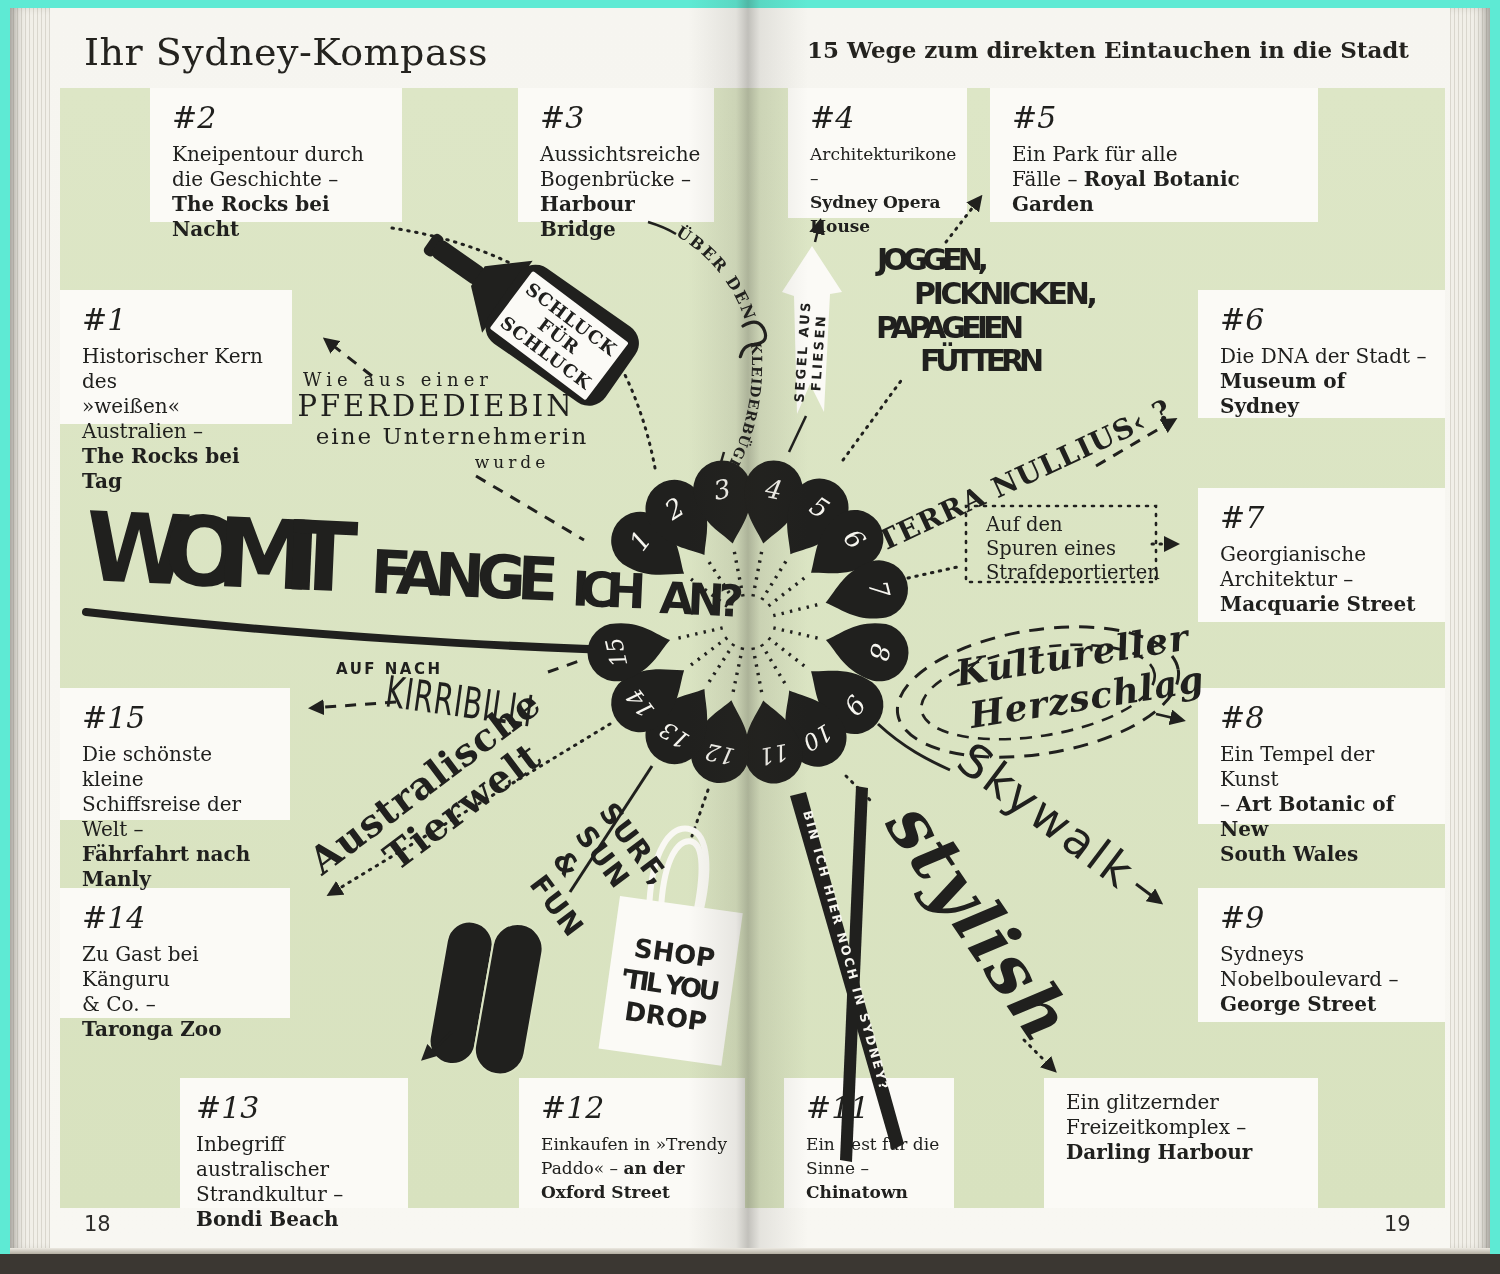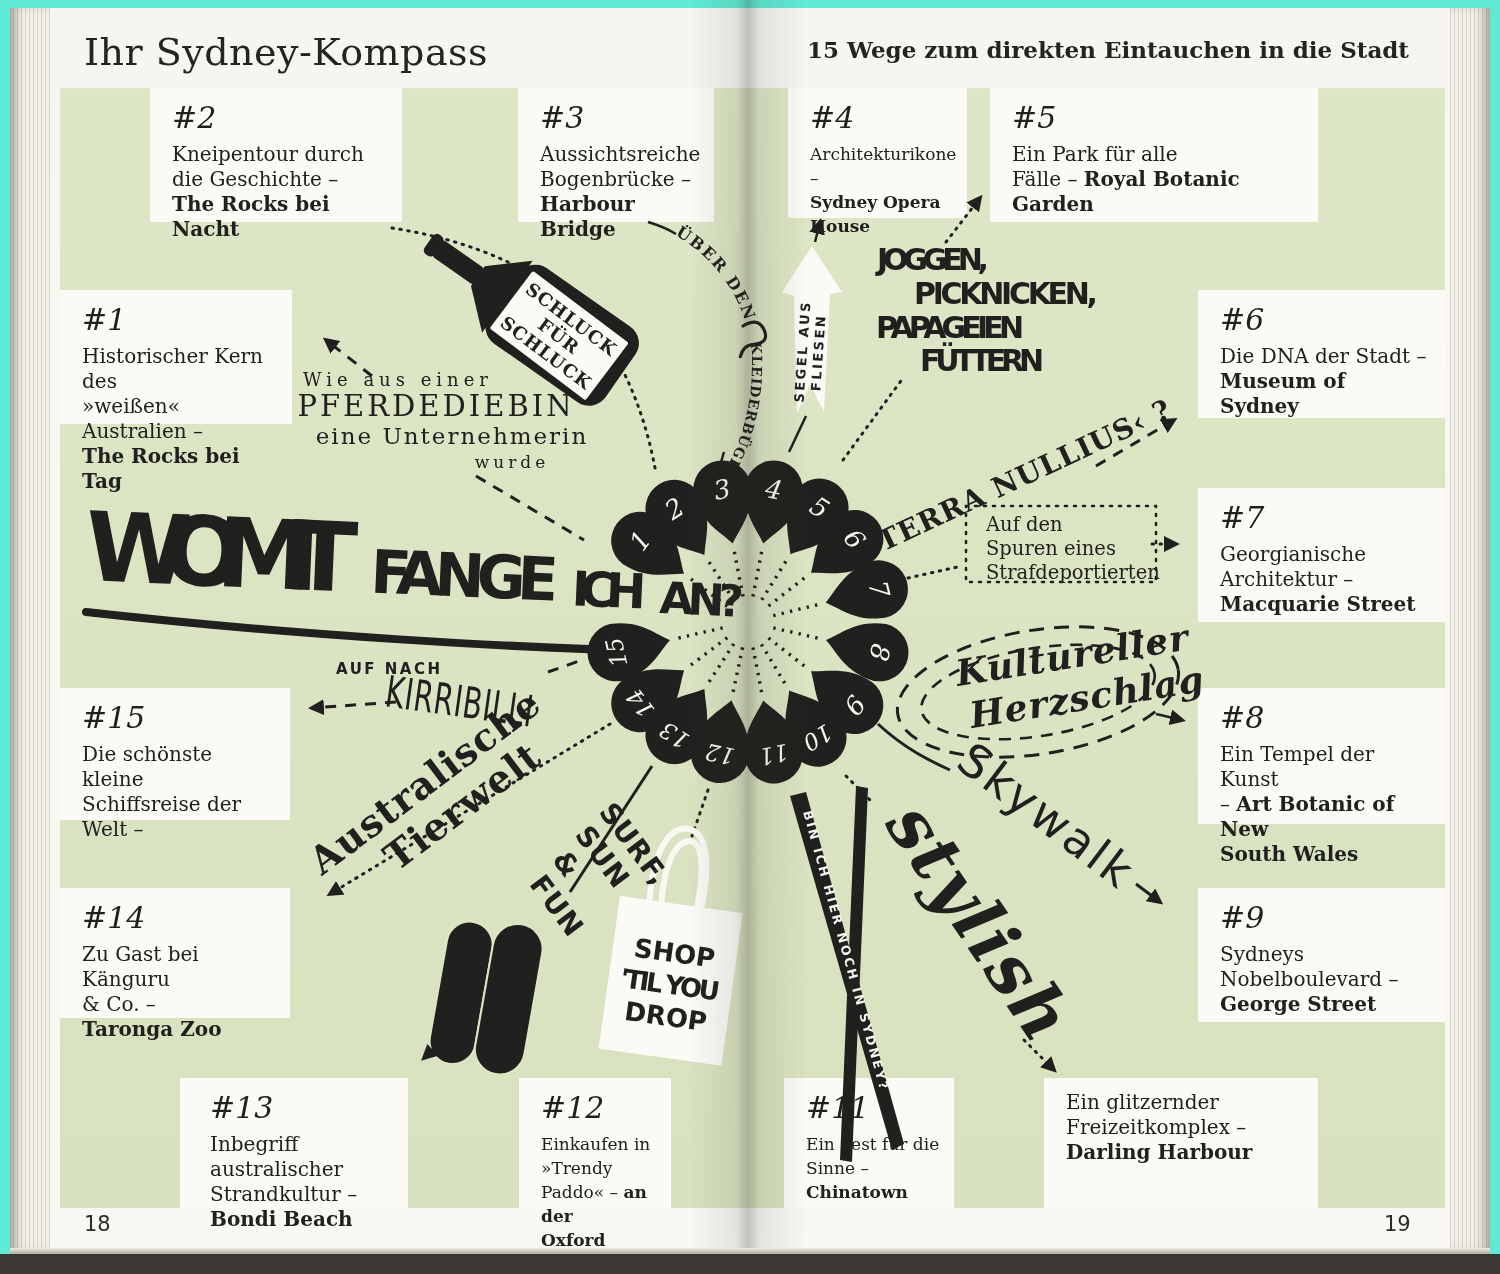--- a/index.html
+++ b/index.html
@@ -117,42 +117,43 @@
     <div class="bl"><span>Ein glitzernder</span><span class="bb"></span></div>
     <div class="bl"><span>Freizeitkomplex –</span><span class="bb"></span></div>
     <div class="bl"><span></span><span class="bb">Darling Harbour</span></div>
   </div>
   <div class="box small" style="left:784px;top:1078px;width:170px;height:130px">
     <div class="bnumlbl">#11</div>
     <div class="bl"><span>Ein Fest für die</span><span class="bb"></span></div>
     <div class="bl"><span>Sinne –</span><span class="bb"></span></div>
     <div class="bl"><span></span><span class="bb">Chinatown</span></div>
   </div>
-  <div class="box small" style="left:519px;top:1078px;width:152px;height:130px">
+  <div class="box small" style="left:519px;top:1078px;width:226px;height:130px">
     <div class="bnumlbl">#12</div>
     <div class="bl"><span>Einkaufen in »Trendy</span><span class="bb"></span></div>
     <div class="bl"><span>Paddo« – </span><span class="bb">an der</span></div>
     <div class="bl"><span></span><span class="bb">Oxford Street</span></div>
   </div>
-  <div class="box" style="left:180px;top:1078px;width:228px;height:130px;padding-left:30px">
+  <div class="box" style="left:180px;top:1078px;width:228px;height:130px;padding-left:16px">
     <div class="bnumlbl">#13</div>
     <div class="bl"><span>Inbegriff australischer</span><span class="bb"></span></div>
     <div class="bl"><span>Strandkultur –</span><span class="bb"></span></div>
     <div class="bl"><span></span><span class="bb">Bondi Beach</span></div>
   </div>
   <div class="box" style="left:60px;top:888px;width:230px;height:130px">
     <div class="bnumlbl">#14</div>
     <div class="bl"><span>Zu Gast bei Känguru</span><span class="bb"></span></div>
     <div class="bl"><span>&amp; Co. –</span><span class="bb"></span></div>
     <div class="bl"><span></span><span class="bb">Taronga Zoo</span></div>
   </div>
   <div class="box" style="left:60px;top:688px;width:230px;height:132px">
     <div class="bnumlbl">#15</div>
     <div class="bl"><span>Die schönste kleine</span><span class="bb"></span></div>
     <div class="bl"><span>Schiffsreise der Welt –</span><span class="bb"></span></div>
+    <div class="bl"><span></span><span class="bb">Fährfahrt nach Manly</span></div>
   </div>
 
   <svg class="decor" width="1500" height="1274" viewBox="0 0 1500 1274">
     <defs>
       <marker id="ah" markerUnits="userSpaceOnUse" markerWidth="16" markerHeight="16" viewBox="0 0 10 10" refX="7.5" refY="5" orient="auto">
         <path d="M0,0 L10,5 L0,10 Z" fill="#20201e"></path>
       </marker>
       <path id="kp" d="M642,220 C718,246 750,308 752,358 C753,406 740,446 722,476" fill="none"></path>
     </defs>
 

